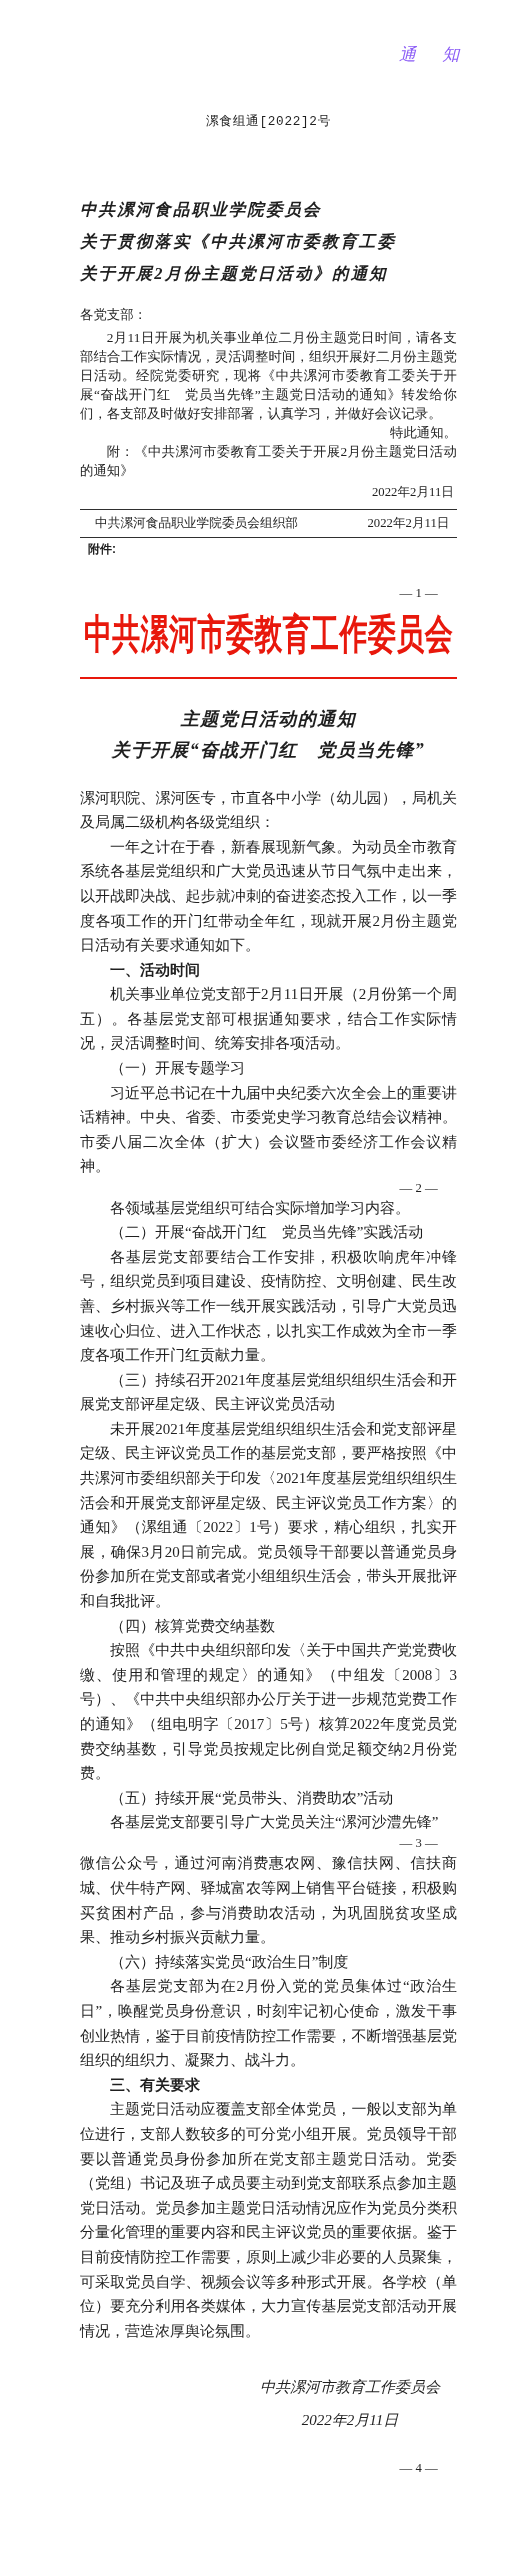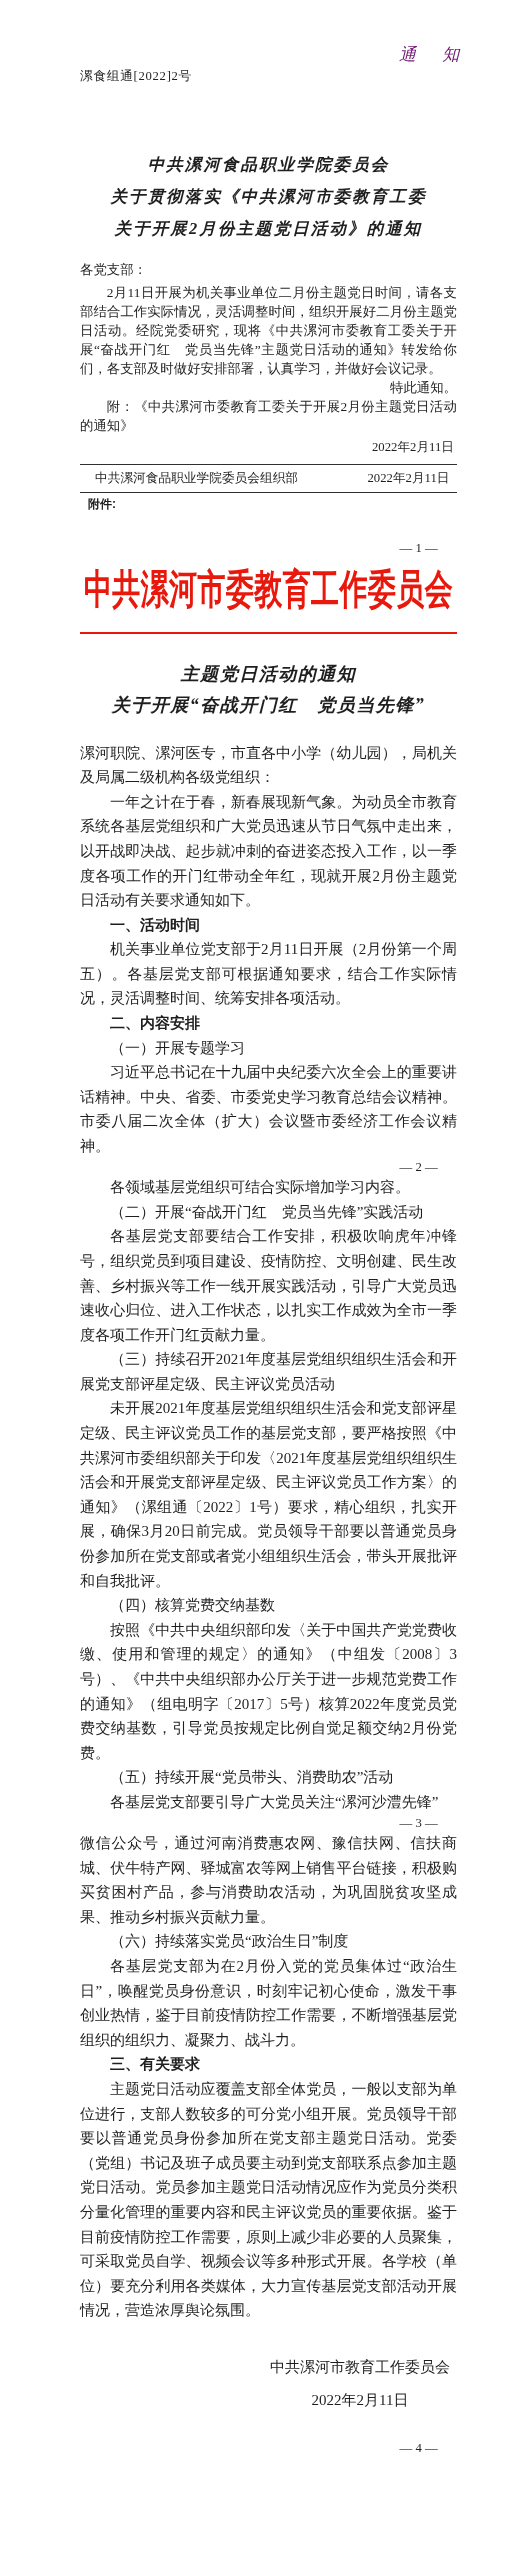--- a/index.html
+++ b/index.html
@@ -7,26 +7,26 @@
     width:526px; min-height:2576px; position:relative;
     font-family:"Liberation Serif","DejaVu Serif",serif;
     color:#1f1f1f;
   }
   .sheet { position:relative; width:526px; min-height:2576px; background:#fff; overflow:hidden; }
   .content { padding:0 69px 30px 80px; }
 
   .annotation {
     position:absolute; top:43px; left:399px;
     font-family:"DejaVu Sans",sans-serif; font-style:italic;
-    font-size:17px; letter-spacing:10.4px; color:#701a75; white-space:nowrap;
+    font-size:17px; letter-spacing:10.4px; color:#8b5cf6; white-space:nowrap;
   }
 
-  .doc-number { margin-top:68px; font-size:12.7px; letter-spacing:0.7px; }
+  .doc-number { margin-top:113px; text-align:center; font-size:12.7px; letter-spacing:0.7px;font-family:Liberation Mono, monospace; }
 
-  .fwd-title { margin-top:64px; text-align:center; font-size:16.4px; line-height:32px;
+  .fwd-title { margin-top:64px; font-size:16.4px; line-height:32px;
     font-weight:600; font-style:italic; letter-spacing:2.2px; }
 
   .fwd-salutation { margin-top:16.4px; font-size:13.4px; line-height:18.6px; }
   .fwd-body, .fwd-closing, .fwd-attach-ref {
     font-size:13.4px; line-height:19px; text-indent:2em; text-align:justify; }
   .fwd-closing { text-align:right; }
 
   .fwd-date { margin-top:4.5px; text-align:right; padding-right:3px; font-size:12.7px; }
 
   .sep { border-top:1.1px solid #2f2f2f; margin-top:7.5px; }
@@ -52,22 +52,22 @@
   .notice-title { margin-top:25px; text-align:center; font-size:18px; line-height:31px;
     font-weight:600; font-style:italic; letter-spacing:1.5px; }
 
   .notice-salutation { margin-top:19.4px; font-size:15px; line-height:24.6px; text-align:justify; }
   .para { font-size:15px; line-height:24.6px; text-indent:2em; text-align:justify; margin:0; }
   .para-cont { text-indent:0; }
   .h1 { font-size:15px; line-height:24.6px; text-indent:2em;
     font-family:"Liberation Sans","DejaVu Sans",sans-serif; font-weight:700; margin:0; }
   .h2 { font-size:15px; line-height:24.6px; text-indent:2em; text-align:justify; margin:0; }
 
-  .sign-block { margin-top:28px; margin-left:auto; margin-right:7px;
-    width:max-content; text-align:center; font-size:15px; line-height:33px; }
+  .sign-block { margin-top:28px; margin-left:auto; margin-right:17px;
+    width:max-content; text-align:center; font-size:15px; line-height:33px;font-style:italic; }
 </style>
 </head>
 <body>
 
 <div class="sheet">
 
   <div class="annotation">通 知</div>
 
   <div class="content">
 
@@ -107,21 +107,20 @@
       <div>关于开展“奋战开门红　党员当先锋”</div>
     </div>
 
     <div class="notice-salutation">漯河职院、漯河医专，市直各中小学（幼儿园），局机关及局属二级机构各级党组织：</div>
 
     <p class="para">一年之计在于春，新春展现新气象。为动员全市教育系统各基层党组织和广大党员迅速从节日气氛中走出来，以开战即决战、起步就冲刺的奋进姿态投入工作，以一季度各项工作的开门红带动全年红，现就开展2月份主题党日活动有关要求通知如下。</p>
 
     <div class="h1">一、活动时间</div>
     <p class="para">机关事业单位党支部于2月11日开展（2月份第一个周五）。各基层党支部可根据通知要求，结合工作实际情况，灵活调整时间、统筹安排各项活动。</p>
 
-    <div class="h1">二、内容安排</div>
 
     <div class="h2">（一）开展专题学习</div>
     <p class="para">习近平总书记在十九届中央纪委六次全会上的重要讲话精神。中央、省委、市委党史学习教育总结会议精神。市委八届二次全体（扩大）会议暨市委经济工作会议精神。</p>
 
     <div class="page-num pn2">— 2 —</div>
 
     <p class="para">各领域基层党组织可结合实际增加学习内容。</p>
 
     <div class="h2">（二）开展“奋战开门红　党员当先锋”实践活动</div>
     <p class="para">各基层党支部要结合工作安排，积极吹响虎年冲锋号，组织党员到项目建设、疫情防控、文明创建、民生改善、乡村振兴等工作一线开展实践活动，引导广大党员迅速收心归位、进入工作状态，以扎实工作成效为全市一季度各项工作开门红贡献力量。</p>

